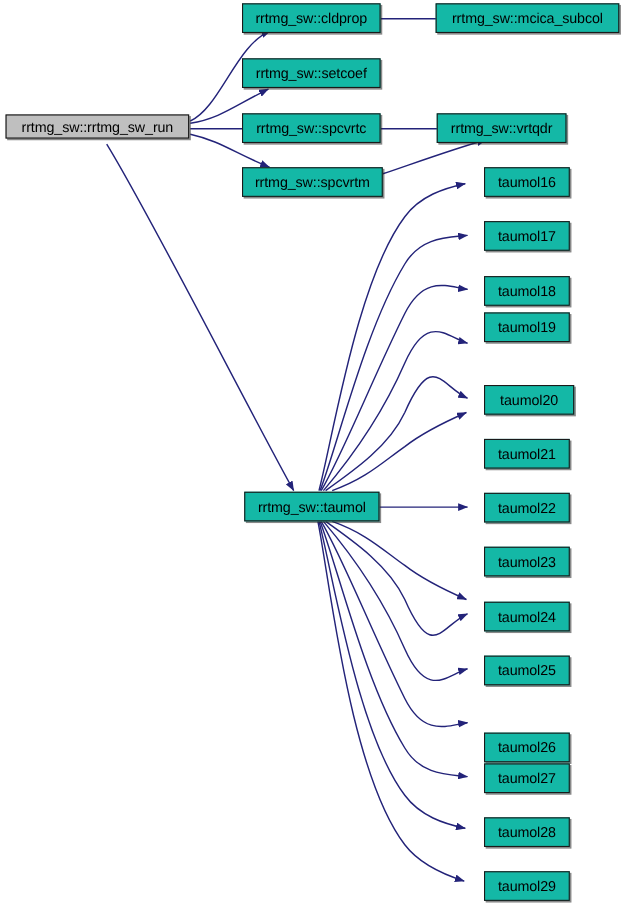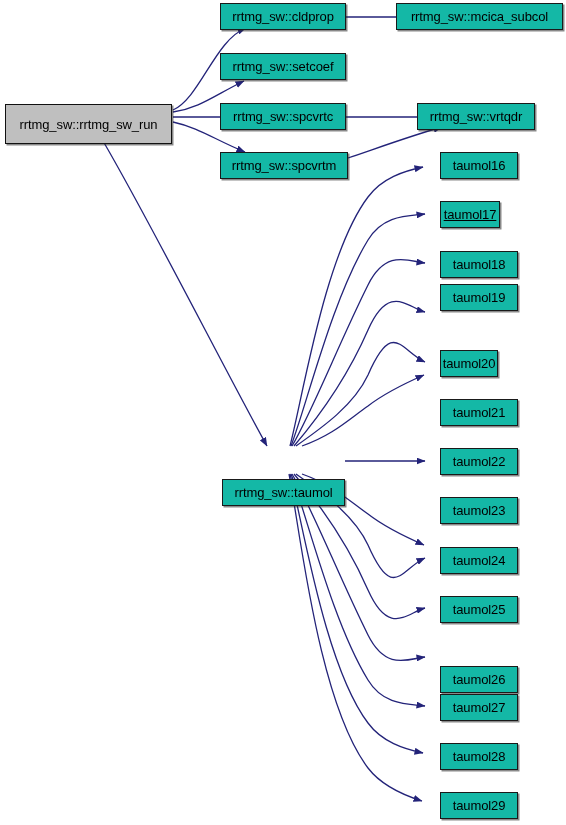--- a/index.html
+++ b/index.html
@@ -81,57 +81,57 @@
         <path d="M296,474 C323,493 354,515 368,545 393,602 401,569 425,558" fill="none" stroke="#232379" stroke-width="1.3" marker-end="url(#arrowhead)"></path>
         <path d="M294,474 C317,501 347,542 368,590 389,637 407,613 425,608" fill="none" stroke="#232379" stroke-width="1.3" marker-end="url(#arrowhead)"></path>
         <path d="M292,474 C312,508 340,579 368,635 386,671 408,659 425,657" fill="none" stroke="#232379" stroke-width="1.3" marker-end="url(#arrowhead)"></path>
         <path d="M291,474 C307,516 332,621 368,680 383,705 407,704 425,706" fill="none" stroke="#232379" stroke-width="1.3" marker-end="url(#arrowhead)"></path>
         <path d="M290,474 C303,524 325,666 368,723 382,742 404,749 423,753" fill="none" stroke="#232379" stroke-width="1.3" marker-end="url(#arrowhead)"></path>
         <path d="M289,474 C300,529 318,702 368,768 381,785 403,795 422,801" fill="none" stroke="#232379" stroke-width="1.3" marker-end="url(#arrowhead)"></path>
       </g>
   </svg>
 
   <div id="nodes">
-      <div class="node root" style="left: 5px; top: 104px; width: 167px; height: 40px;">
+      <div class="node root" style="left: 5px; top: 104px; width: 167px; height: 22px;">
         <span class="node-label">rrtmg_sw::rrtmg_sw_run</span>
       </div>
       <div class="node" style="left: 220px; top: 3px; width: 126px; height: 27px;">
         <span class="node-label">rrtmg_sw::cldprop</span>
       </div>
       <div class="node" style="left: 396px; top: 3px; width: 167px; height: 27px;">
         <span class="node-label">rrtmg_sw::mcica_subcol</span>
       </div>
       <div class="node" style="left: 220px; top: 53px; width: 126px; height: 27px;">
         <span class="node-label">rrtmg_sw::setcoef</span>
       </div>
       <div class="node" style="left: 220px; top: 103px; width: 126px; height: 27px;">
         <span class="node-label">rrtmg_sw::spcvrtc</span>
       </div>
-      <div class="node" style="left: 417px; top: 103px; width: 118px; height: 27px;">
+      <div class="node" style="left: 397px; top: 103px; width: 118px; height: 27px;">
         <span class="node-label">rrtmg_sw::vrtqdr</span>
       </div>
       <div class="node" style="left: 220px; top: 152px; width: 128px; height: 27px;">
         <span class="node-label">rrtmg_sw::spcvrtm</span>
       </div>
-      <div class="node" style="left: 222px; top: 447px; width: 123px; height: 27px; margin-top: 32px;">
+      <div class="node" style="left: 222px; top: 447px; width: 123px; height: 27px;">
         <span class="node-label">rrtmg_sw::taumol</span>
       </div>
       <div class="node" style="left: 440px; top: 152px; width: 78px; height: 27px;">
         <span class="node-label">taumol16</span>
       </div>
-      <div class="node" style="left: 440px; top: 201px; width: 60px; height: 27px; text-decoration: underline;">
+      <div class="node" style="left: 440px; top: 201px; width: 78px; height: 27px;">
         <span class="node-label">taumol17</span>
       </div>
       <div class="node" style="left: 440px; top: 251px; width: 78px; height: 27px;">
         <span class="node-label">taumol18</span>
       </div>
       <div class="node" style="left: 440px; top: 284px; width: 78px; height: 27px;">
         <span class="node-label">taumol19</span>
       </div>
-      <div class="node" style="left: 440px; top: 350px; width: 58px; height: 27px;">
+      <div class="node" style="left: 440px; top: 350px; width: 82px; height: 27px;">
         <span class="node-label">taumol20</span>
       </div>
       <div class="node" style="left: 440px; top: 399px; width: 78px; height: 27px;">
         <span class="node-label">taumol21</span>
       </div>
       <div class="node" style="left: 440px; top: 448px; width: 78px; height: 27px;">
         <span class="node-label">taumol22</span>
       </div>
       <div class="node" style="left: 440px; top: 497px; width: 78px; height: 27px;">
         <span class="node-label">taumol23</span>

